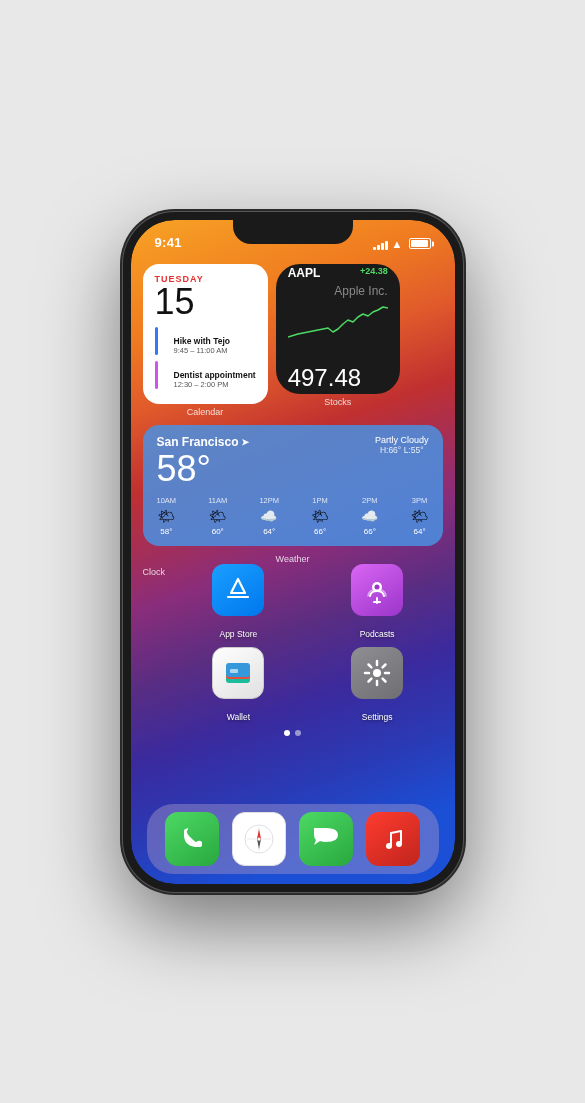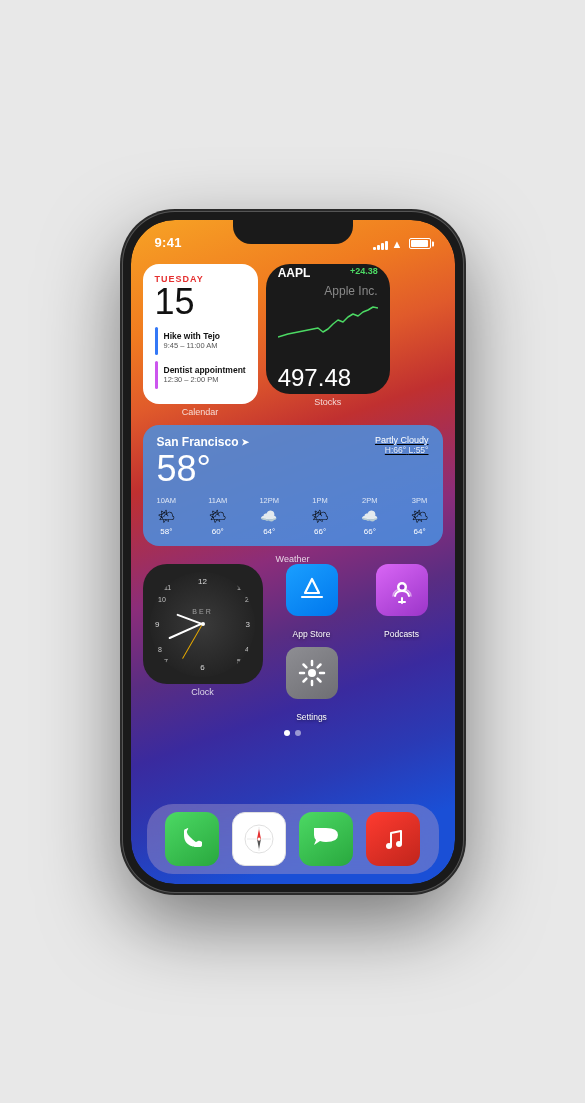--- a/index.html
+++ b/index.html
@@ -173,22 +173,22 @@
     }
     .cal-date {
       color: #111;
       font-size: 36px;
       font-weight: 300;
       line-height: 1;
       margin-bottom: 6px;
     }
     .cal-event {
       display: flex;
-      align-items: center;
-      gap: 6px;
+      align-items: flex-end;
+      gap: 16px;
       margin-bottom: 5px;
     }
     .cal-event-bar {
       width: 3px;
       min-height: 28px;
       border-radius: 2px;
       flex-shrink: 0;
       margin-top: 1px;
     }
     .cal-event-text {}
@@ -272,22 +272,21 @@
       align-items: center;
       gap: 3px;
     }
     .weather-temp {
       color: white;
       font-size: 36px;
       font-weight: 300;
       line-height: 1.1;
     }
     .weather-right {
-      text-align: right;
-      text-decoration: underline;
+      text-align: center;
     }
     .weather-condition {
       color: white;
       font-size: 9px;
       font-weight: 500;
     }
     .weather-hilow {
       color: rgba(255,255,255,0.85);
       font-size: 8.5px;
     }
@@ -619,44 +618,20 @@
               <span class="hour-temp">64°</span>
             </div>
           </div>
         </div>
         <div class="widget-label">Weather</div>
       </div>
 
       <div class="apps-row">
 
         <div class="widget-clock-wrap">
-          <div class="widget-clock">
-            <div class="clock-face" id="clockFace">
-
-              <div style="position:absolute;color:rgba(255,255,255,0.8);font-size:8px;top:5px;left:50%;transform:translateX(-50%)">12</div>
-              <div style="position:absolute;color:rgba(255,255,255,0.8);font-size:8px;top:50%;right:5px;transform:translateY(-50%)">3</div>
-              <div style="position:absolute;color:rgba(255,255,255,0.8);font-size:8px;bottom:5px;left:50%;transform:translateX(-50%)">6</div>
-              <div style="position:absolute;color:rgba(255,255,255,0.8);font-size:8px;top:50%;left:5px;transform:translateY(-50%)">9</div>
-              <div style="position:absolute;color:rgba(255,255,255,0.7);font-size:7px;top:12px;right:14px">1</div>
-              <div style="position:absolute;color:rgba(255,255,255,0.7);font-size:7px;top:12px;left:14px">11</div>
-              <div style="position:absolute;color:rgba(255,255,255,0.7);font-size:7px;top:24px;right:6px">2</div>
-              <div style="position:absolute;color:rgba(255,255,255,0.7);font-size:7px;top:24px;left:8px">10</div>
-              <div style="position:absolute;color:rgba(255,255,255,0.7);font-size:7px;bottom:24px;right:6px">4</div>
-              <div style="position:absolute;color:rgba(255,255,255,0.7);font-size:7px;bottom:24px;left:8px">8</div>
-              <div style="position:absolute;color:rgba(255,255,255,0.7);font-size:7px;bottom:12px;right:14px">5</div>
-              <div style="position:absolute;color:rgba(255,255,255,0.7);font-size:7px;bottom:12px;left:14px">7</div>
-
-              <div style="position:absolute;top:38%;left:50%;transform:translate(-50%,-50%);color:rgba(255,255,255,0.5);font-size:7px;letter-spacing:2px;font-weight:300">BER</div>
-
-              <div class="clock-hand-hour" style="height:27px;transform:rotate(290.5deg);background:white;top:calc(50% - 27px);left:calc(50% - 1px);bottom:auto;transform-origin:bottom center"></div>
-              <div class="clock-hand-min" style="height:36px;transform:rotate(246deg);background:white;top:calc(50% - 36px);left:calc(50% - 0.75px);bottom:auto;transform-origin:bottom center"></div>
-              <div class="clock-hand-sec" style="height:40px;transform:rotate(210deg);background:#e5a800;top:calc(50% - 40px);left:calc(50% - 0.5px);bottom:auto;transform-origin:bottom center"></div>
-              <div class="clock-center"></div>
-            </div>
-          </div>
           <div class="widget-label">Clock</div>
         </div>
 
         <div class="apps-grid">
 
           <div class="app-icon-wrap">
             <div class="app-icon app-appstore">
 
               <svg width="30" height="30" viewBox="0 0 30 30" fill="none">
                 <path d="M15 4 L22 18 H8 Z" fill="none" stroke="white" stroke-width="2.2" stroke-linejoin="round"></path>
@@ -674,20 +649,32 @@
                 <path d="M7 20 Q8 15 14 15 Q20 15 21 20" stroke="white" stroke-width="2" fill="none" stroke-linecap="round"></path>
                 <path d="M5 20 Q6 13 14 13 Q22 13 23 20" stroke="rgba(255,255,255,0.5)" stroke-width="1.5" fill="none" stroke-linecap="round"></path>
                 <circle cx="14" cy="11" r="2.5" fill="#9b35c9"></circle>
                 <line x1="14" y1="22" x2="14" y2="27" stroke="white" stroke-width="2" stroke-linecap="round"></line>
                 <line x1="11" y1="26" x2="17" y2="26" stroke="white" stroke-width="2" stroke-linecap="round"></line>
               </svg>
             </div>
             <span class="app-icon-label">Podcasts</span>
           </div>
 
+          <div class="app-icon-wrap">
+            <div class="app-icon app-wallet">
+              <svg width="32" height="28" viewBox="0 0 32 28" fill="none">
+
+                <rect x="4" y="8" width="24" height="16" rx="3" fill="#1abc9c"></rect>
+                <rect x="4" y="6" width="24" height="14" rx="3" fill="#e74c3c"></rect>
+                <rect x="4" y="4" width="24" height="14" rx="3" fill="#3498db"></rect>
+                <rect x="8" y="10" width="8" height="4" rx="1" fill="rgba(255,255,255,0.6)"></rect>
+              </svg>
+            </div>
+            <span class="app-icon-label">Wallet</span>
+          </div>
 
           <div class="app-icon-wrap">
             <div class="app-icon app-settings">
               <svg width="28" height="28" viewBox="0 0 28 28" fill="none">
                 <circle cx="14" cy="14" r="4" fill="white"></circle>
                 <path d="M14 2 L14 6 M14 22 L14 26 M2 14 L6 14 M22 14 L26 14
                          M5.5 5.5 L8.4 8.4 M19.6 19.6 L22.5 22.5
                          M22.5 5.5 L19.6 8.4 M8.4 19.6 L5.5 22.5" stroke="white" stroke-width="2.5" stroke-linecap="round"></path>
               </svg>
             </div>

